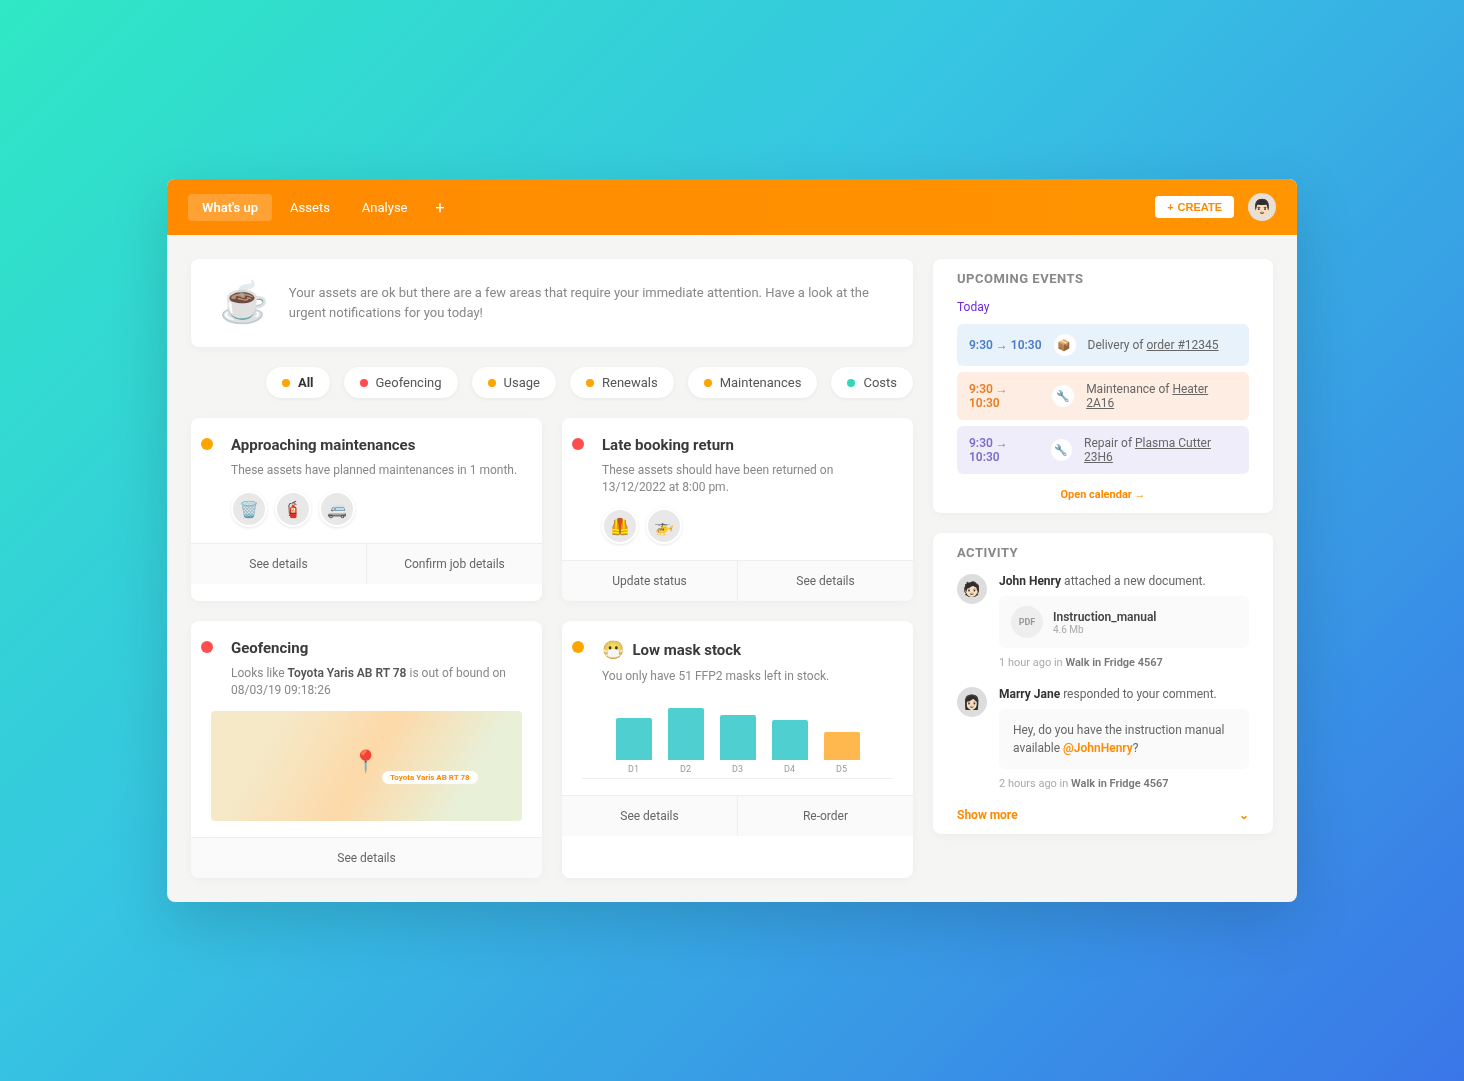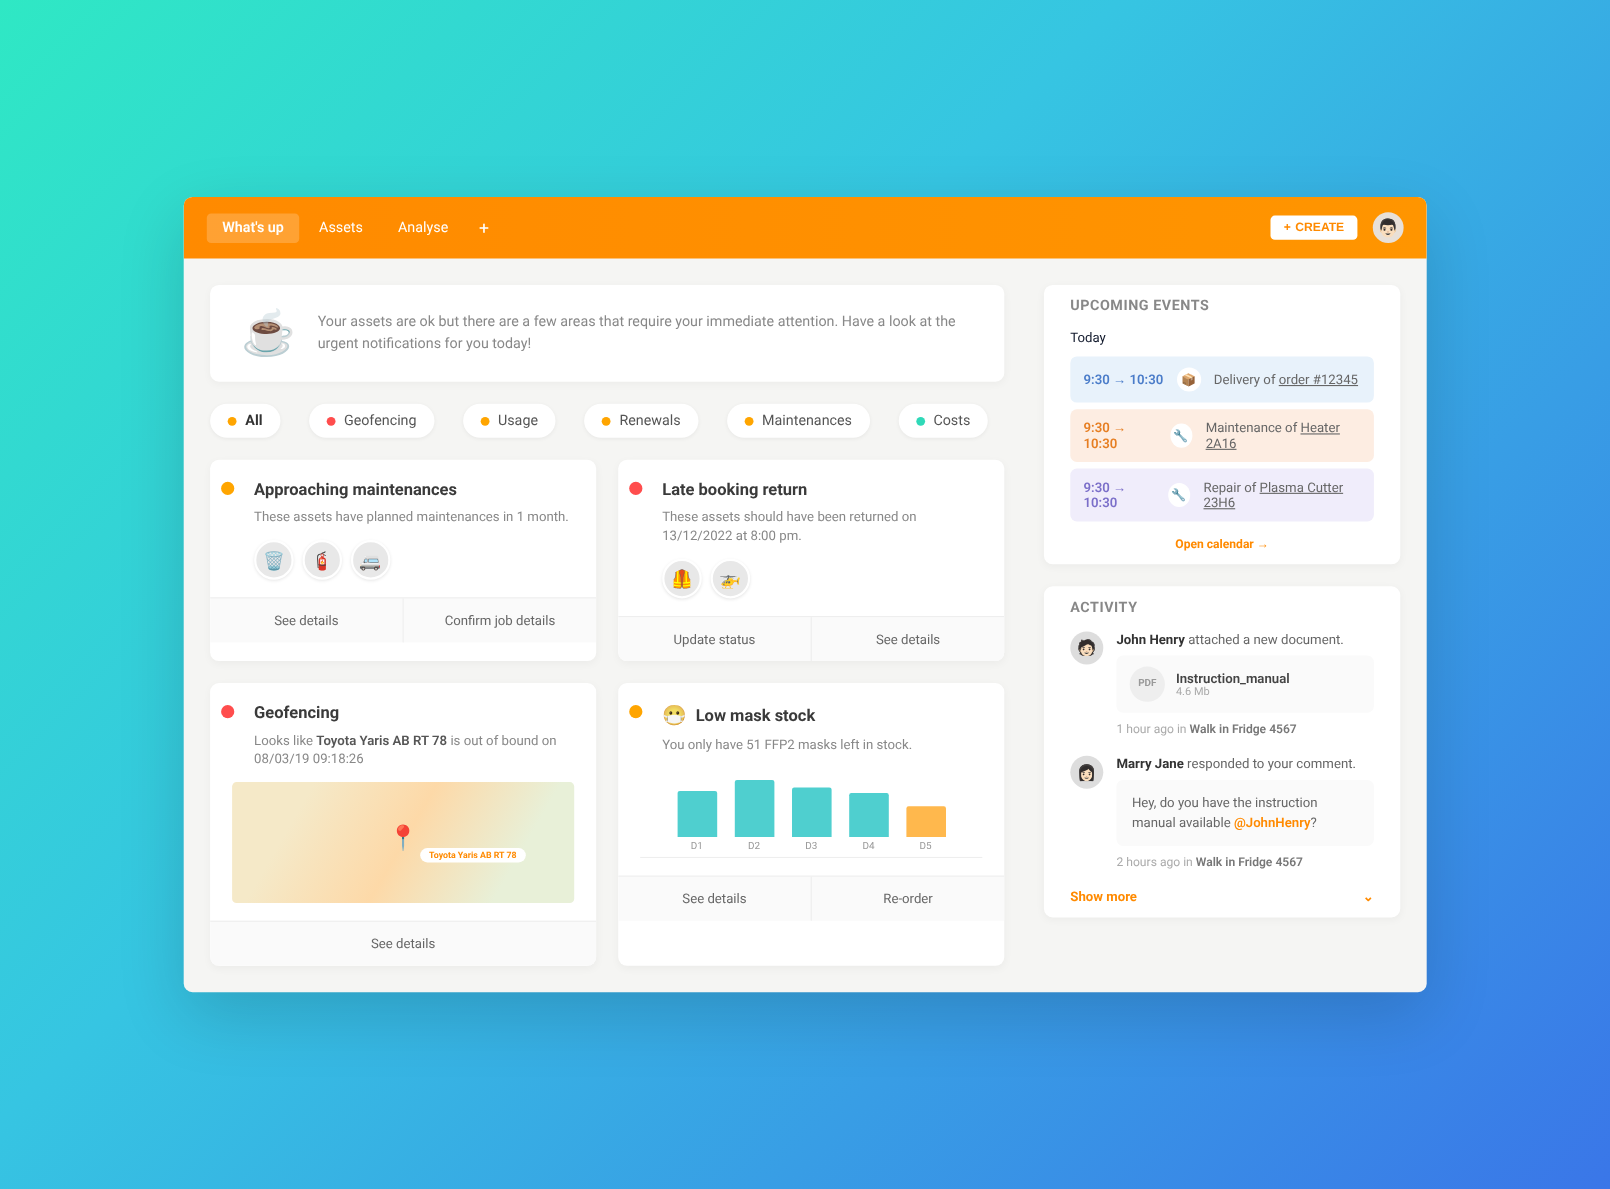--- a/index.html
+++ b/index.html
@@ -65,21 +65,21 @@
   border-radius: 8px;
   padding: 24px 28px;
   display: flex;
   gap: 20px;
   box-shadow: 0 2px 8px rgba(0,0,0,0.04);
 }
 .coffee-icon { font-size: 40px; line-height: 1; }
 .hello-title { font-size: 22px; font-weight: 700; color: #3A3A3A; margin-bottom: 10px; }
 .hello-sub { font-size: 13px; color: #888; line-height: 1.5; }
 
-.filter-row { display: flex; gap: 26px; margin: 20px 0; }
+.filter-row { display: flex; gap: 14px; margin: 20px 0; justify-content: flex-end; }
 .filter-chip {
   background: #fff;
   border-radius: 18px;
   padding: 8px 16px;
   font-size: 13px;
   color: #555;
   display: flex;
   align-items: center;
   gap: 8px;
   cursor: pointer;
@@ -175,24 +175,23 @@
 }
 .bar-col { display: flex; flex-direction: column; align-items: center; gap: 4px; }
 .bar { width: 36px; background: #4FCFCF; border-radius: 2px 2px 0 0; }
 .bar-label { font-size: 9px; color: #999; }
 
 .side-card {
   background: #fff;
   border-radius: 8px;
   padding: 12px 24px;
   box-shadow: 0 2px 8px rgba(0,0,0,0.04);
-  margin-left: 16px;
 }
 .side-title { font-size: 13px; font-weight: 700; color: #888; letter-spacing: 0.5px; margin-bottom: 14px; }
-.today-label { font-size: 12px; color: #0f172a; margin-bottom: 10px; }
+.today-label { font-size: 12px; color: #6d28d9; margin-bottom: 10px; }
 .event-row {
   display: flex;
   align-items: center;
   gap: 12px;
   padding: 10px 12px;
   border-radius: 6px;
   margin-bottom: 6px;
   font-size: 12px;
 }
 .event-time { font-weight: 600; display: flex; align-items: center; gap: 4px; }

